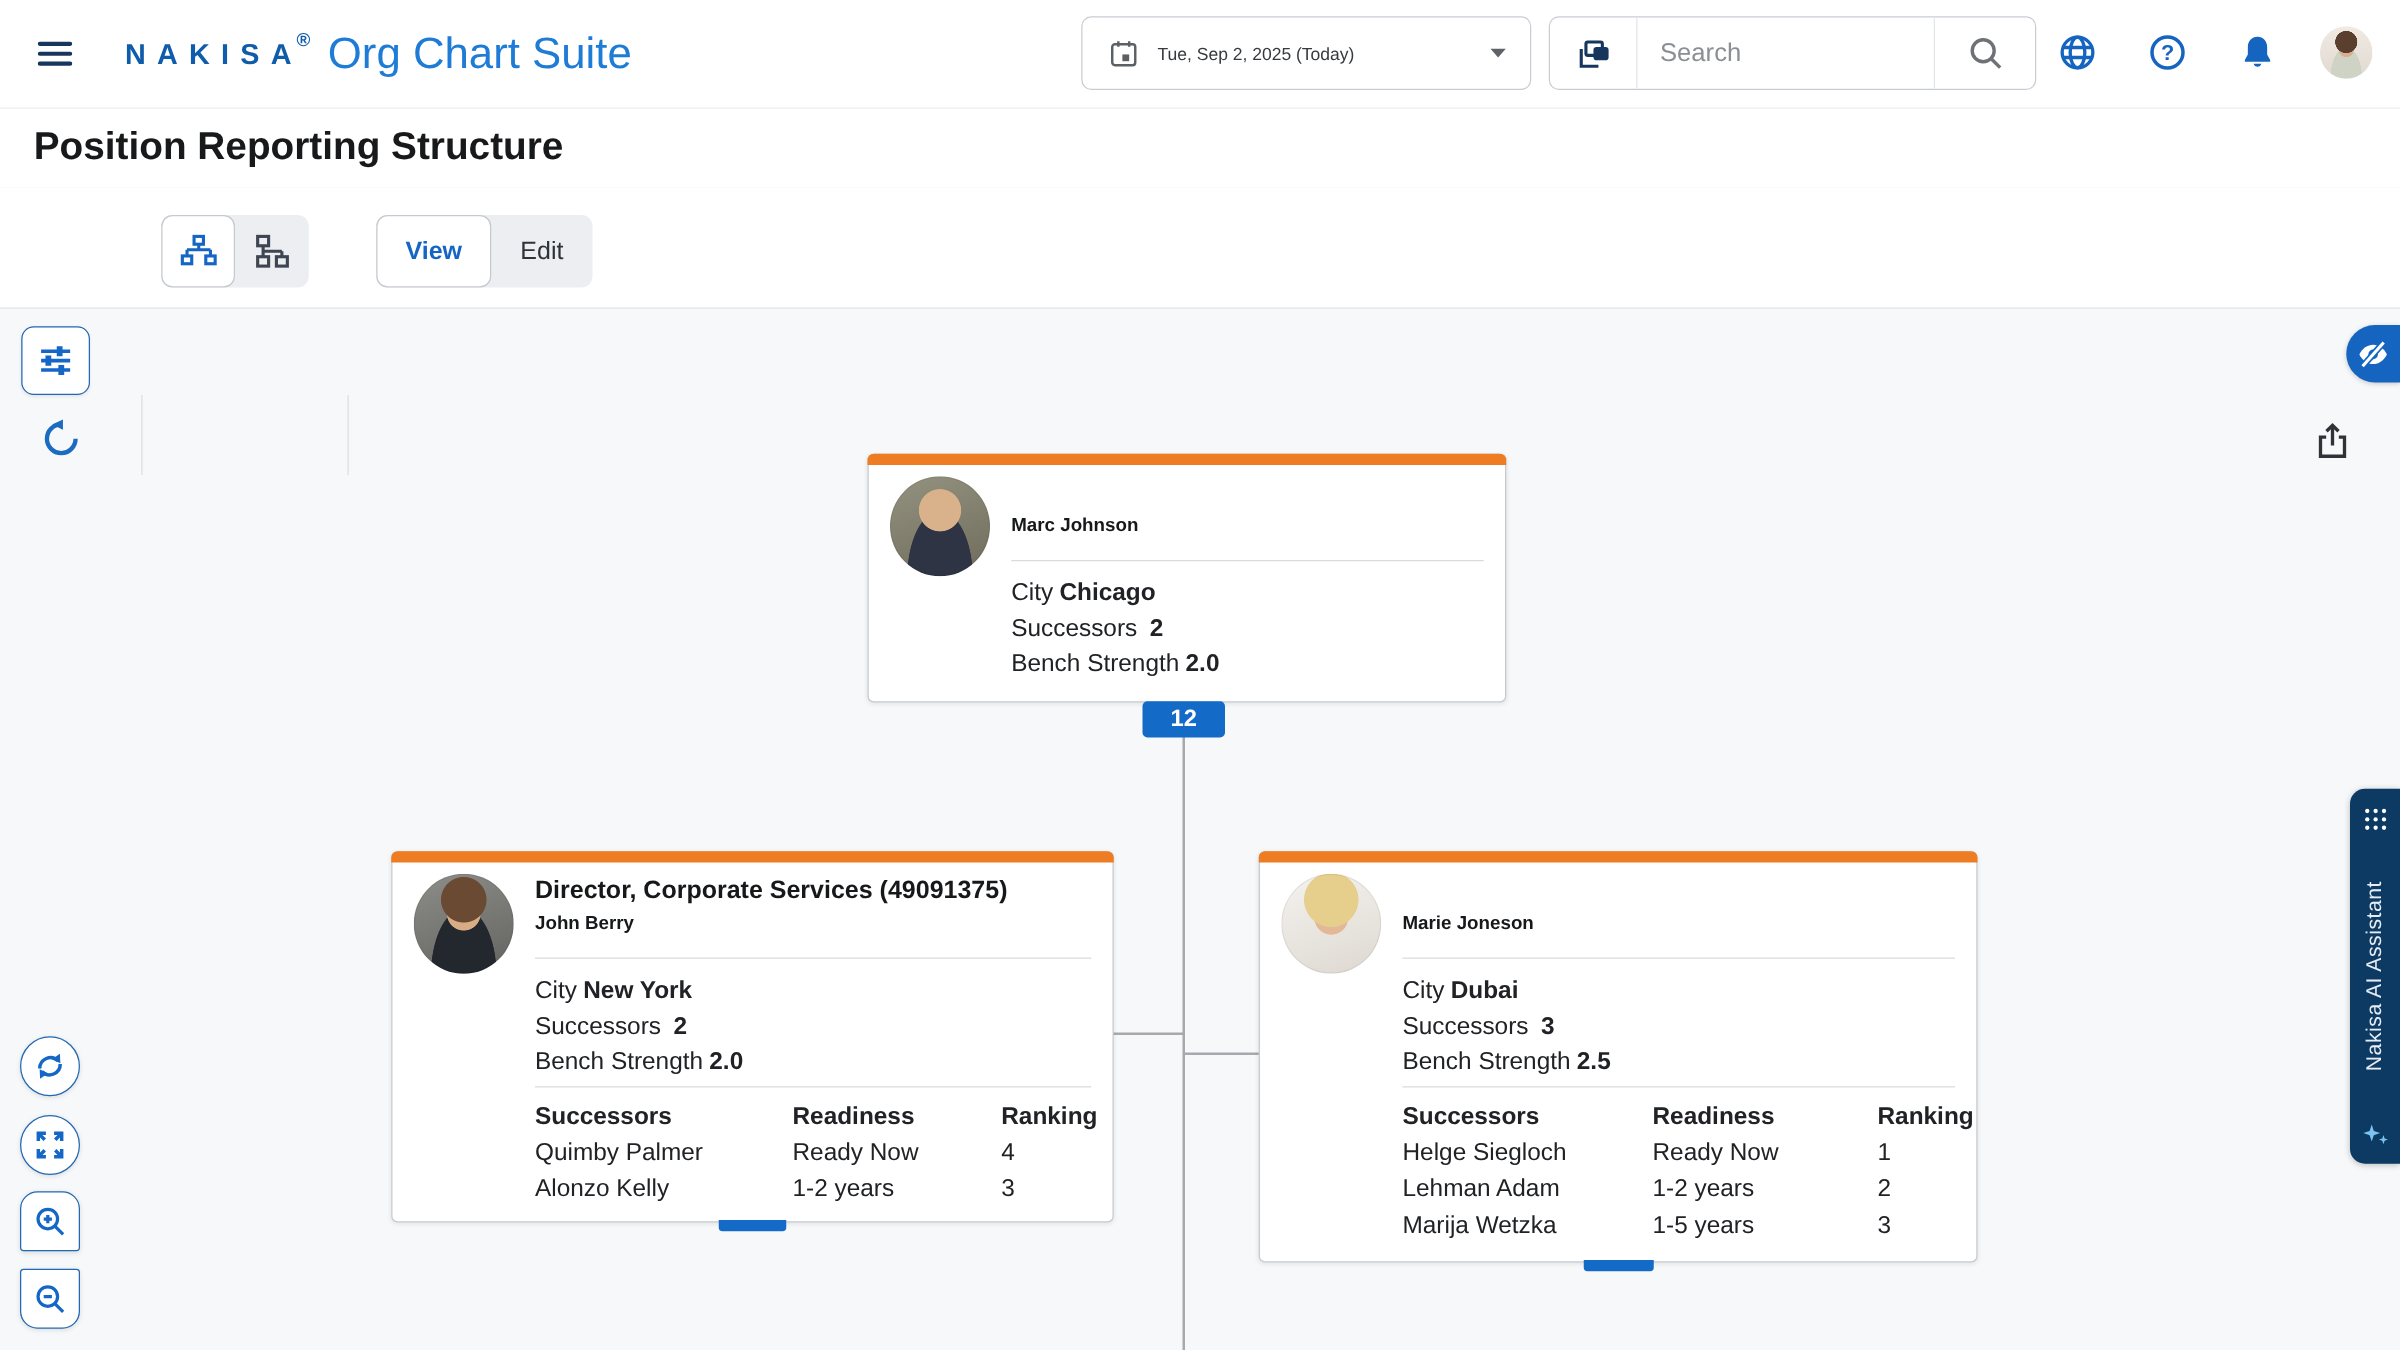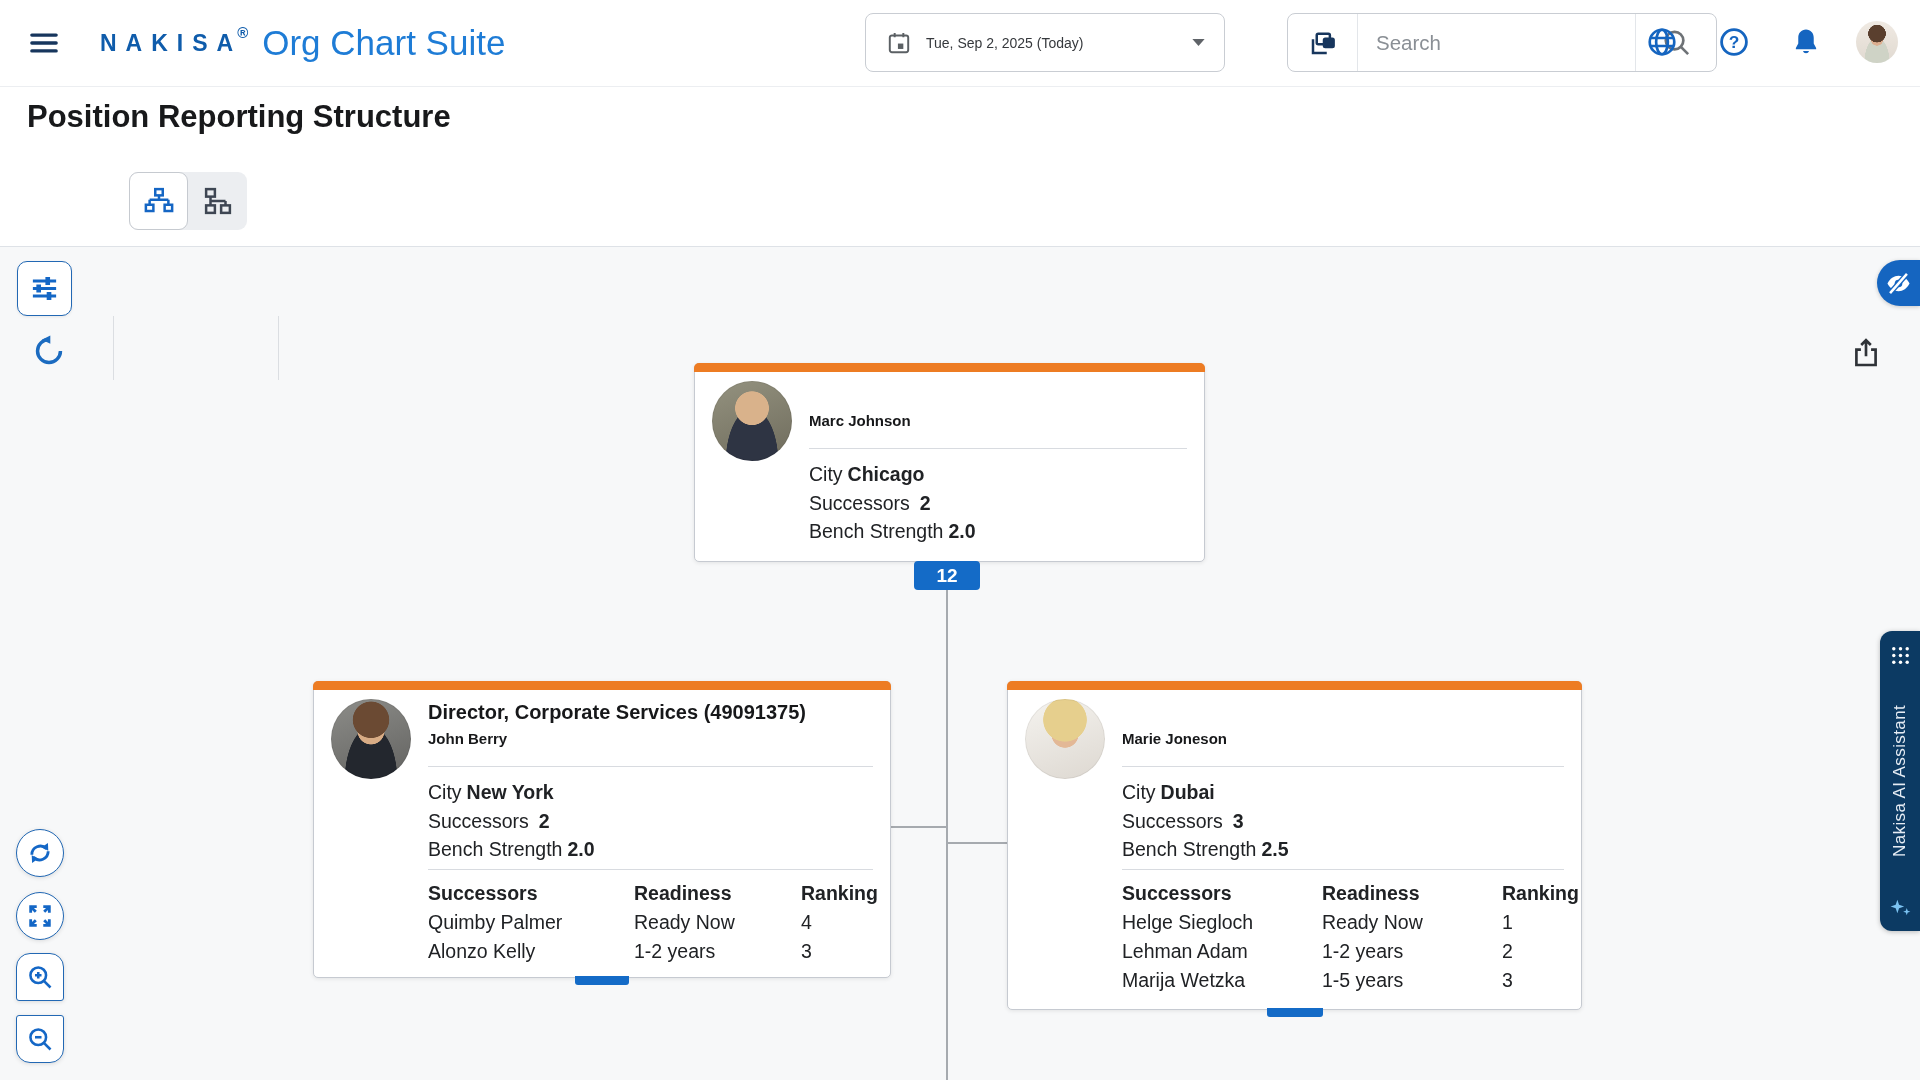--- a/index.html
+++ b/index.html
@@ -9,21 +9,21 @@
   
   .header{position:absolute;left:0;top:0;width:1920px;height:86px;background:#fff;border-bottom:1px solid #ECEEF1;z-index:30;}
   .hamburger{position:absolute;left:24px;top:25px;width:40px;height:36px;display:flex;align-items:center;justify-content:center;color:#17365D;cursor:pointer;background:none;border:none;}
   .logo{position:absolute;left:100px;top:0;height:86px;display:flex;align-items:center;}
   .logo .brand{font-size:23px;font-weight:700;letter-spacing:9px;color:#0F5CAB;}
   .logo .reg{font-size:15px;font-weight:700;color:#0F5CAB;vertical-align:top;position:relative;top:-11px;margin-left:-5px;}
   .logo .product{font-size:35px;font-weight:400;color:#1E7CD6;margin-left:14px;white-space:nowrap;}
   .date-btn{position:absolute;left:865px;top:13px;width:360px;height:59px;border:1px solid #C9CDD3;border-radius:8px;background:#fff;display:flex;align-items:center;padding:0 18px 0 20px;box-sizing:border-box;cursor:pointer;}
   .date-btn .cal{color:#5B6064;display:flex;}
   .date-btn .dtext{font-size:14px;color:#36393D;margin-left:14px;flex:1;white-space:nowrap;}
-  .search-group{position:absolute;left:1239px;top:13px;width:430px;height:59px;border:1px solid #C9CDD3;border-radius:8px;background:#fff;display:flex;align-items:stretch;box-sizing:border-box;overflow:hidden;margin-left:48px;}
+  .search-group{position:absolute;left:1239px;top:13px;width:390px;height:59px;border:1px solid #C9CDD3;border-radius:8px;background:#fff;display:flex;align-items:stretch;box-sizing:border-box;overflow:hidden;}
   .sg-cell{display:flex;align-items:center;justify-content:center;}
   .sg-layers{width:69px;color:#17365D;border-right:1px solid #E3E6EA;cursor:pointer;}
   .sg-input{flex:1;display:flex;align-items:center;padding:0 16px;}
   .sg-input input{border:none;outline:none;width:100%;font-size:20.5px;font-family:inherit;color:#36393D;background:transparent;}
   .sg-input input::placeholder{color:#8A8F95;}
   .sg-search{width:80px;color:#6E7276;border-left:1px solid #E3E6EA;cursor:pointer;}
   .hicon{position:absolute;top:20px;width:44px;height:44px;display:flex;align-items:center;justify-content:center;color:#1565C0;cursor:pointer;background:none;border:none;}
   .avatar{border-radius:50%;}
   .avatar-user{position:absolute;left:1856px;top:21px;width:42px;height:42px;cursor:pointer;
     background:radial-gradient(circle at 50% 30%, #5a3f2e 0 24%, rgba(0,0,0,0) 25%),
@@ -180,20 +180,24 @@
       <svg viewBox="0 0 24 24" width="30" height="30" fill="none" stroke="currentColor" stroke-width="2">
         <rect x="2.5" y="2.5" width="7" height="6"></rect>
           <path d="M6 8.5V12M6 12h12M6 12v3.5M18 12v3.5"></path>
         <rect x="2.5" y="15.5" width="7" height="6"></rect>
           <rect x="14.5" y="15.5" width="7" height="6"></rect>
       </svg>
     </button>
   </div>
   <div class="tb-div" style="left:278px;top:166px;"></div>
 
+  <div class="seg" style="left:301px;width:173px;">
+    <button class="seg-btn active" style="width:92px;color:#1566C4;font-weight:600;">View</button>
+    <button class="seg-btn" style="width:81px;color:#2E3338;">Edit</button>
+  </div>
 
   <button class="tool-btn" style="left:1844px;top:181px;color:#2F3338;">
     <svg viewBox="0 0 24 24" width="32" height="32" fill="none" stroke="currentColor" stroke-width="2">
       <path d="M8.2 9.5H4.8V21h14.4V9.5h-3.4"></path>
         <path d="M12 14.5V2.8M8.4 6 12 2.4 15.6 6"></path>
     </svg>
   </button>
 </div>
 
 <div class="canvas"></div>

